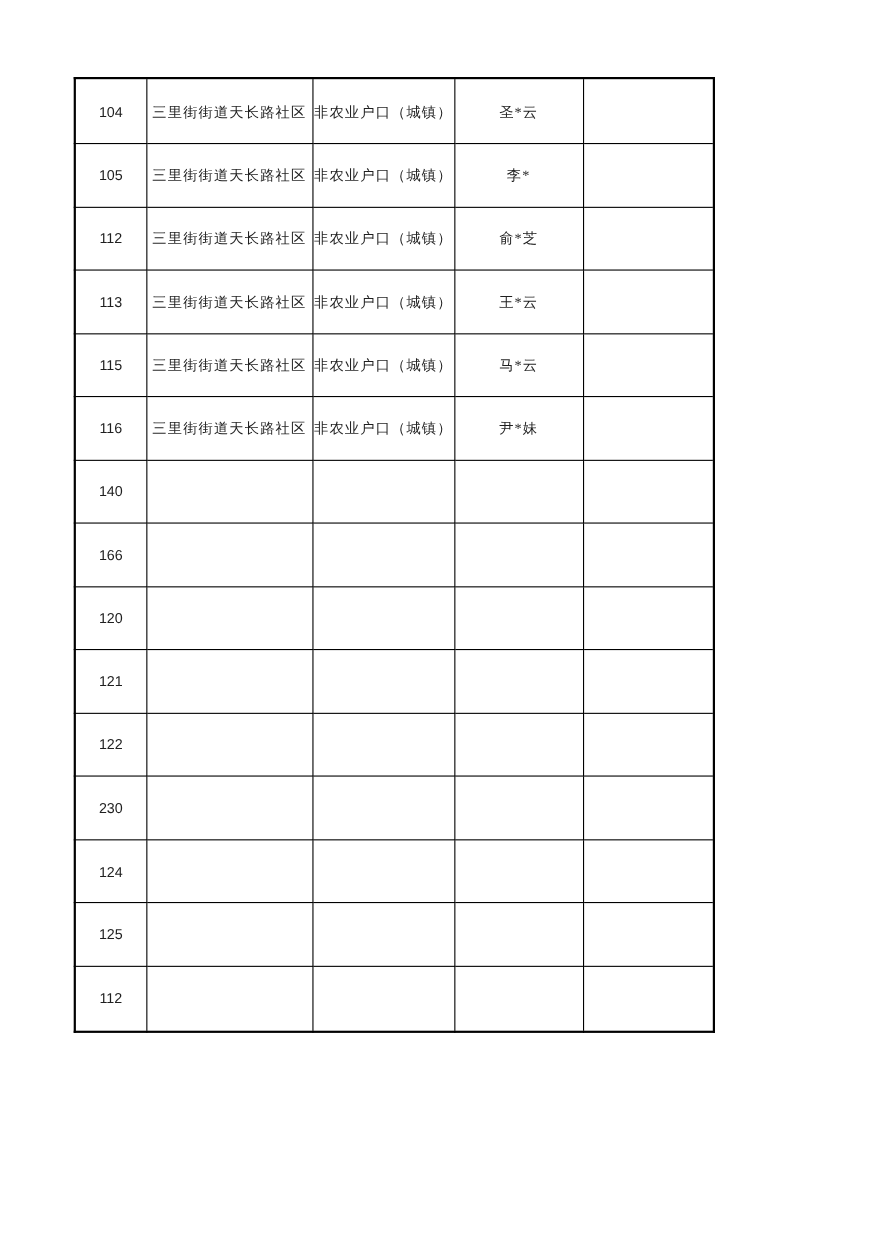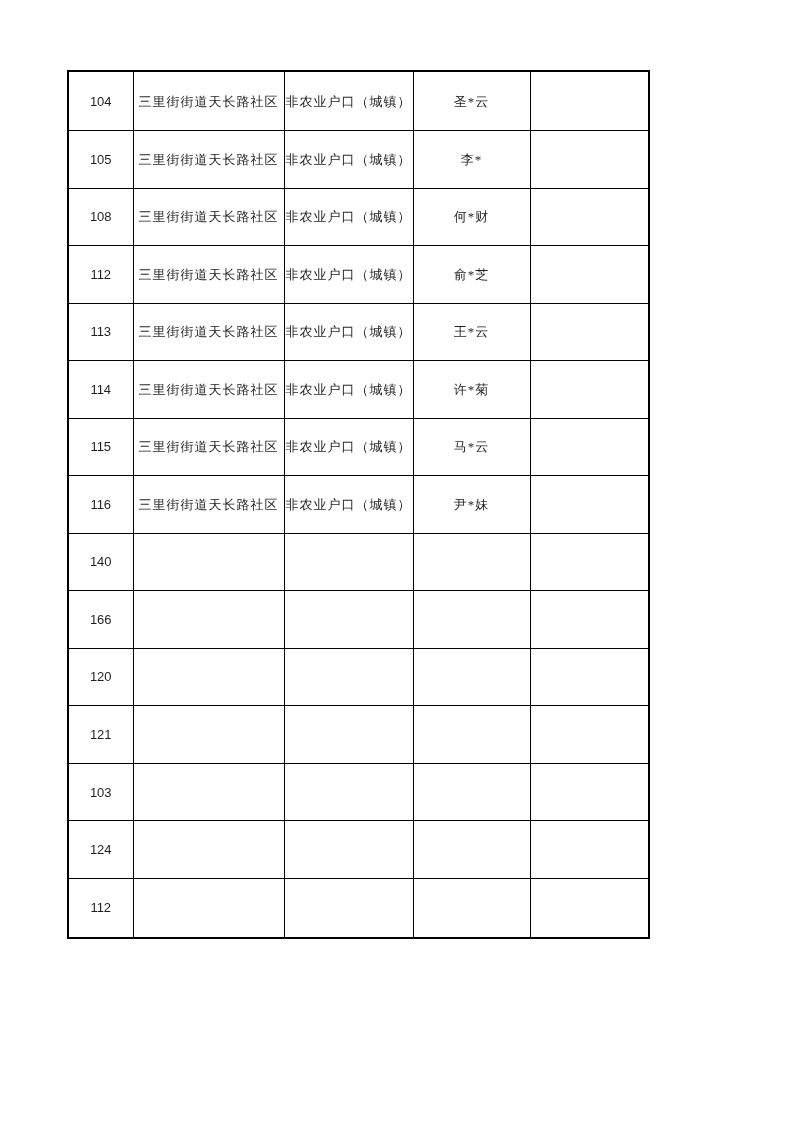--- a/index.html
+++ b/index.html
@@ -70,45 +70,31 @@
           <td class="cell-blank"></td>
         </tr>
         <tr>
           <td class="cell-number">105</td>
           <td class="cell-community">三里街街道天长路社区</td>
           <td class="cell-household">非农业户口（城镇）</td>
           <td class="cell-name">李*</td>
           <td class="cell-blank"></td>
         </tr>
         <tr>
-          <td class="cell-number">108</td>
-          <td class="cell-community">三里街街道天长路社区</td>
-          <td class="cell-household">非农业户口（城镇）</td>
-          <td class="cell-name">何*财</td>
-          <td class="cell-blank"></td>
-        </tr>
-        <tr>
           <td class="cell-number">112</td>
           <td class="cell-community">三里街街道天长路社区</td>
           <td class="cell-household">非农业户口（城镇）</td>
           <td class="cell-name">俞*芝</td>
           <td class="cell-blank"></td>
         </tr>
         <tr>
           <td class="cell-number">113</td>
           <td class="cell-community">三里街街道天长路社区</td>
           <td class="cell-household">非农业户口（城镇）</td>
           <td class="cell-name">王*云</td>
-          <td class="cell-blank"></td>
-        </tr>
-        <tr>
-          <td class="cell-number">114</td>
-          <td class="cell-community">三里街街道天长路社区</td>
-          <td class="cell-household">非农业户口（城镇）</td>
-          <td class="cell-name">许*菊</td>
           <td class="cell-blank"></td>
         </tr>
         <tr>
           <td class="cell-number">115</td>
           <td class="cell-community">三里街街道天长路社区</td>
           <td class="cell-household">非农业户口（城镇）</td>
           <td class="cell-name">马*云</td>
           <td class="cell-blank"></td>
         </tr>
         <tr>
@@ -140,28 +126,42 @@
           <td class="cell-blank"></td>
         </tr>
         <tr>
           <td class="cell-number">121</td>
           <td class="cell-community"></td>
           <td class="cell-household"></td>
           <td class="cell-name"></td>
           <td class="cell-blank"></td>
         </tr>
         <tr>
-          <td class="cell-number">103</td>
+          <td class="cell-number">122</td>
+          <td class="cell-community"></td>
+          <td class="cell-household"></td>
+          <td class="cell-name"></td>
+          <td class="cell-blank"></td>
+        </tr>
+        <tr>
+          <td class="cell-number">230</td>
           <td class="cell-community"></td>
           <td class="cell-household"></td>
           <td class="cell-name"></td>
           <td class="cell-blank"></td>
         </tr>
         <tr>
           <td class="cell-number">124</td>
+          <td class="cell-community"></td>
+          <td class="cell-household"></td>
+          <td class="cell-name"></td>
+          <td class="cell-blank"></td>
+        </tr>
+        <tr>
+          <td class="cell-number">125</td>
           <td class="cell-community"></td>
           <td class="cell-household"></td>
           <td class="cell-name"></td>
           <td class="cell-blank"></td>
         </tr>
         <tr>
           <td class="cell-number">112</td>
           <td class="cell-community"></td>
           <td class="cell-household"></td>
           <td class="cell-name"></td>

